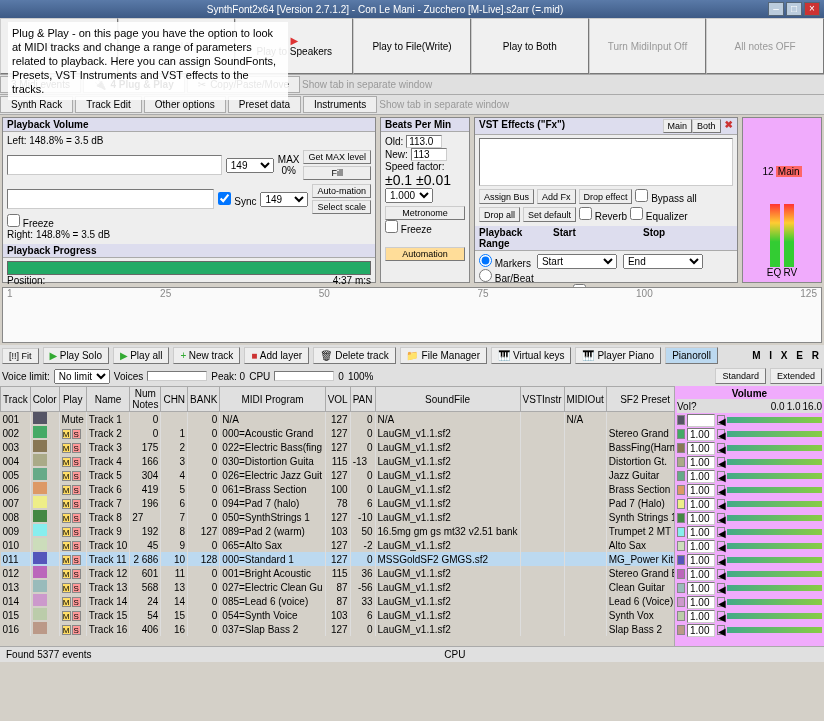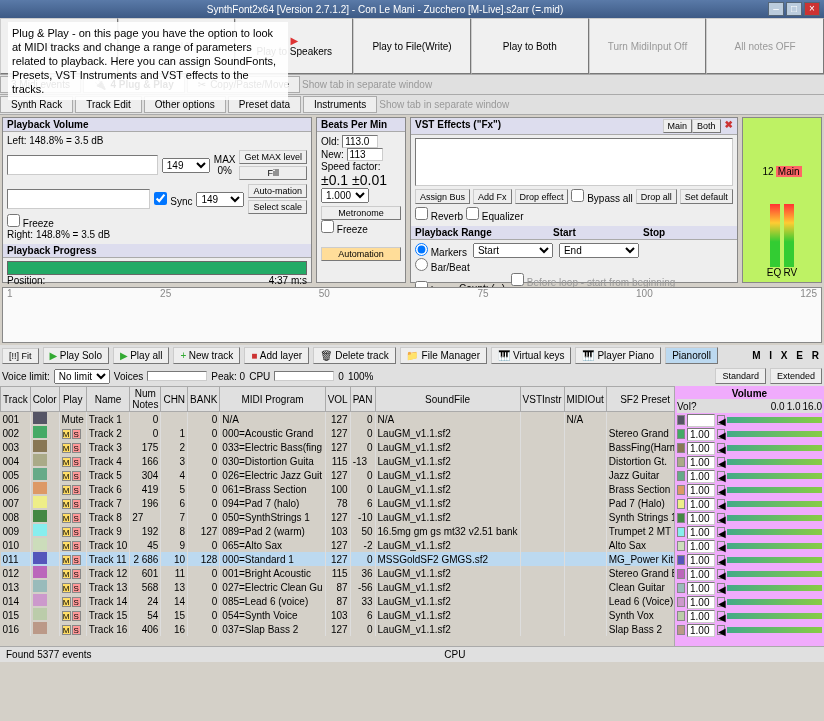--- a/index.html
+++ b/index.html
@@ -31,21 +31,21 @@
 .cchip { width: 14px; height: 12px; display: inline-block; }
 .ms { display: inline-flex; gap: 1px; }
 .ms span { width: 9px; height: 10px; border: 1px solid #888; text-align: center; line-height: 9px; font-size: 8px; }
 .tracksArea { display: flex; height: 260px; }
 .mixer { width: 150px; border-left: 1px solid #aaa; background: #f0abfc; padding: 2px; }
 .mixrow { display: flex; align-items: center; gap: 2px; height: 14px; }
 .mixrow .ch { width: 8px; height: 10px; border: 1px solid #888; }
 .mixrow input { width: 28px; }
 .mixrow .bar { flex: 1; height: 6px; background: linear-gradient(to right,#4a8,#8c4); }
 .statusbar { background: #e0e0e0; border-top: 1px solid #aaa; padding: 2px 6px; display: flex; }
-.meters { width: 80px; background: #bef264; border: 1px solid #888; margin: 2px; display: flex; flex-direction: column; align-items: center; justify-content: flex-end; padding: 4px; }
+.meters { width: 80px; background: #f0abfc; border: 1px solid #888; margin: 2px; display: flex; flex-direction: column; align-items: center; justify-content: flex-end; padding: 4px; }
 .meters .bar { width: 10px; background: linear-gradient(#f33 0%, #fc3 30%, #3c3 60%); margin: 0 2px; }
 .timeline { height: 56px; margin: 2px; border: 1px solid #888; background: #fafafa; overflow: hidden; position: relative; }
 .progress { height: 14px; background: linear-gradient(to right,#2a6 0%,#2a6 0%); border: 1px solid #666; }
 </style>
 </head>
 <body>
 
 <div class="titlebar">
   <span>SynthFont2x64 [Version 2.7.1.2] - Con Le Mani - Zucchero [M-Live].s2arr (=.mid)</span>
   <div class="tbtn">–</div>
@@ -108,21 +108,21 @@
   <div class="tab">
       <span>Preset data</span>
     </div>
   <div class="tab">
       <span>Instruments</span>
     </div>
   <div class="ghost">Show tab in separate window</div>
 </div>
 
 <div class="panelrow">
-  <div class="panel" style="width:310px">
+  <div class="panel" style="width:374px">
     <div class="hdr">Playback Volume</div>
     <div>Left: 148.8% = 3.5 dB</div>
     <div style="display:flex;gap:4px;align-items:center;margin:4px 0">
       <div style="flex:1;height:20px;border:1px inset #ccc;background:#fff"></div>
       <select style="width:48px"><option>149</option></select>
       <div style="text-align:center"><span>MAX</span><br><span>0%</span></div>
       <div style="display:flex;flex-direction:column;gap:2px">
         <button class="sbtn">Get MAX level</button>
         <button class="sbtn">Fill</button>
       </div>
@@ -318,21 +318,21 @@
             <td>003</td>
             <td><span class="cchip" style="background:#875"></span></td>
             <td><span class="ms">
                 <span style="background:#fd6">M</span>
                 <span style="background:#f99">S</span>
               </span></td>
             <td>Track 3</td>
             <td style="text-align:right">175</td>
             <td style="text-align:right">2</td>
             <td style="text-align:right">0</td>
-            <td>033=Electric Bass(fing</td>
+            <td>022=Electric Bass(fing</td>
             <td style="text-align:right">127</td>
             <td style="text-align:right">0</td>
             <td>LauGM_v1.1.sf2</td>
             <td></td>
             <td></td>
             <td>BassFing(Harm</td>
           </tr>
           <tr>
             <td>004</td>
             <td><span class="cchip" style="background:#aa8"></span></td>

